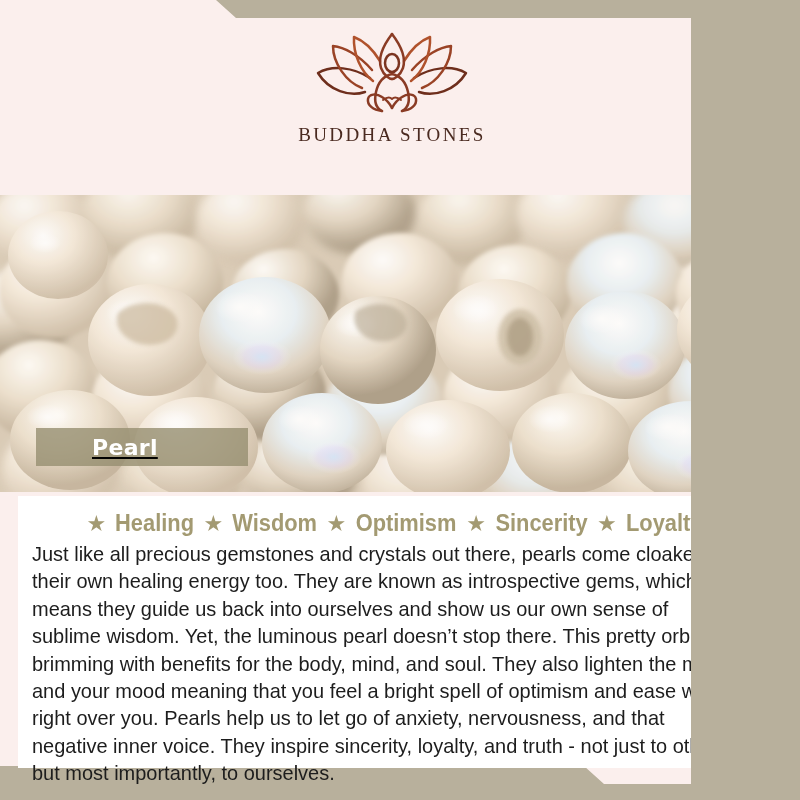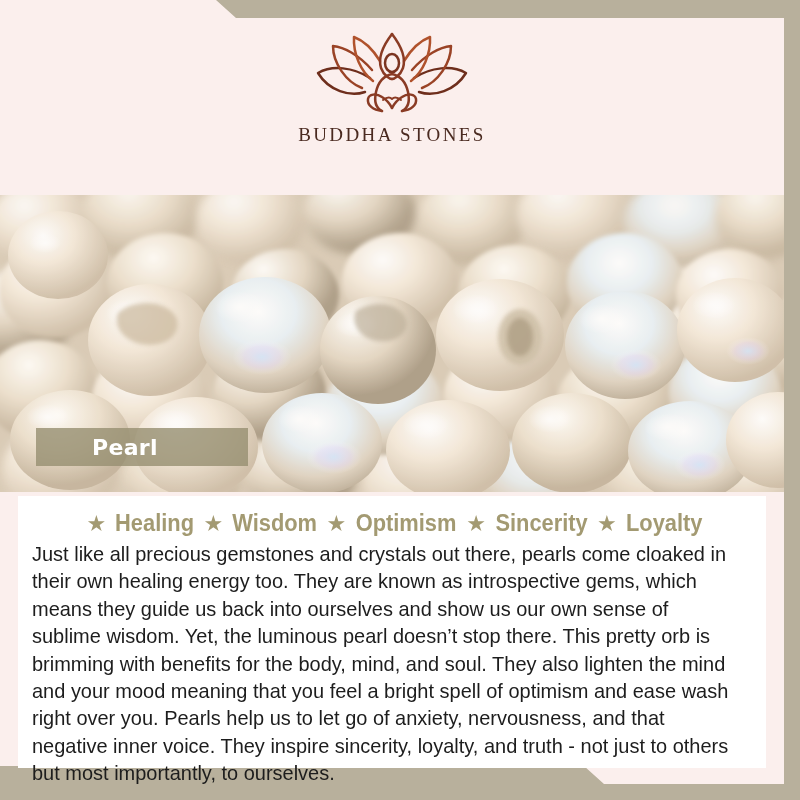--- a/index.html
+++ b/index.html
@@ -5,21 +5,21 @@
   * { margin:0; padding:0; box-sizing:border-box; }
   html, body {
     width:800px; height:800px; overflow:hidden;
     font-family:"Liberation Sans", sans-serif;
     background:#b8b09c;
   }
 
   
   .poster {
     position:relative;
-    width:800px; height:800px;
+    width:691px; height:800px;
     background:#b8b09c;
     overflow:hidden;
   }
 
   
   .page {
     position:absolute;
     left:0; top:0; width:784px; height:784px;
     background:#fbefed;
     -webkit-clip-path: polygon(0 0, 216px 0, 236px 18px, 784px 18px, 784px 784px, 604px 784px, 584px 766px, 0 766px);
@@ -74,20 +74,21 @@
 
   
   .stone-bar {
     position:absolute;
     left:36px; bottom:26px;
     width:212px; height:38px;
     background:rgba(150,142,112,0.80);
     display:flex; align-items:center;
     padding-left:56px;
     z-index:6;
+    text-decoration:underline;
   }
   .stone-name {
     color:#ffffff;
     font-size:22px;
     font-weight:bold;
     letter-spacing:0.3px;
     font-family:"DejaVu Sans", sans-serif;
   }
 
   

